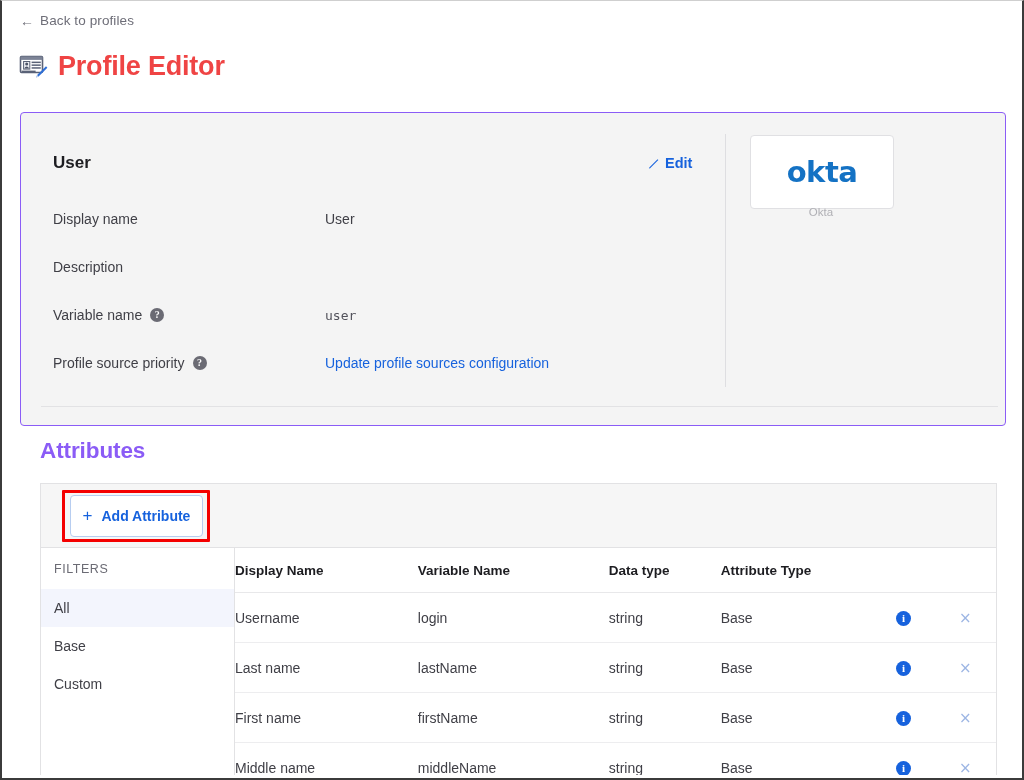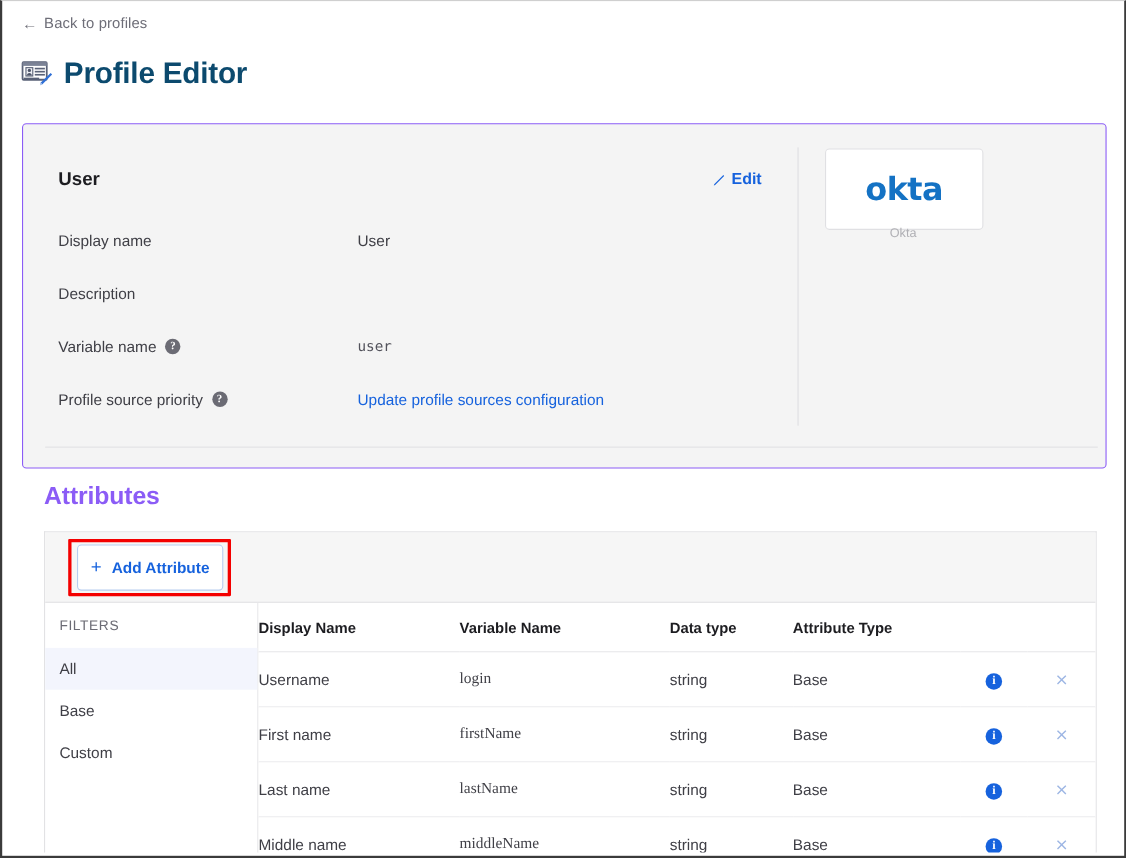--- a/index.html
+++ b/index.html
@@ -51,21 +51,21 @@
     position: absolute;
     left: 16px;
     top: 50px;
     display: flex;
     align-items: center;
     gap: 10px;
   }
   .page-title {
     font-size: 27px;
     font-weight: bold;
-    color: #0c4a6e;
+    color: #ef4444;
     letter-spacing: -0.2px;
   }
   .title-icon {
     width: 30px;
     height: 30px;
     position: relative;
     display: block;
   }
 
   
@@ -312,21 +312,21 @@
     font-size: 14px;
     color: #3f3f46;
     padding: 15px 0 15px 0;
     height: 19px;
     border-bottom: 1px solid #ededef;
     background: #ffffff;
     vertical-align: middle;
     margin-top: 41px;
   }
   td.mono {
-    font-family: Liberation Serif, serif;
+    font-family: Liberation Sans, sans-serif;
     font-size: 13px;
     color: #52525b;
   }
   th.c-display, td.c-display { width: 178px; padding-left: 11px; }
   th.c-variable, td.c-variable { width: 186px; }
   th.c-datatype, td.c-datatype { width: 109px; }
   th.c-attrtype, td.c-attrtype { width: 148px; }
   th.c-info, td.c-info { width: 60px; text-align: center; }
   th.c-remove, td.c-remove { width: 60px; text-align: center; }
 
@@ -468,30 +468,30 @@
           <tbody>
             <tr>
               <td class="c-display">Username</td>
               <td class="c-variable mono">login</td>
               <td class="c-datatype">string</td>
               <td class="c-attrtype">Base</td>
               <td class="c-info"><span class="info-icon">i</span></td>
               <td class="c-remove"><span class="remove-icon">×</span></td>
             </tr>
             <tr>
-              <td class="c-display">First name</td>
-              <td class="c-variable mono">firstName</td>
+              <td class="c-display">Last name</td>
+              <td class="c-variable mono">lastName</td>
               <td class="c-datatype">string</td>
               <td class="c-attrtype">Base</td>
               <td class="c-info"><span class="info-icon">i</span></td>
               <td class="c-remove"><span class="remove-icon">×</span></td>
             </tr>
             <tr>
-              <td class="c-display">Last name</td>
-              <td class="c-variable mono">lastName</td>
+              <td class="c-display">First name</td>
+              <td class="c-variable mono">firstName</td>
               <td class="c-datatype">string</td>
               <td class="c-attrtype">Base</td>
               <td class="c-info"><span class="info-icon">i</span></td>
               <td class="c-remove"><span class="remove-icon">×</span></td>
             </tr>
             <tr>
               <td class="c-display">Middle name</td>
               <td class="c-variable mono">middleName</td>
               <td class="c-datatype">string</td>
               <td class="c-attrtype">Base</td>

